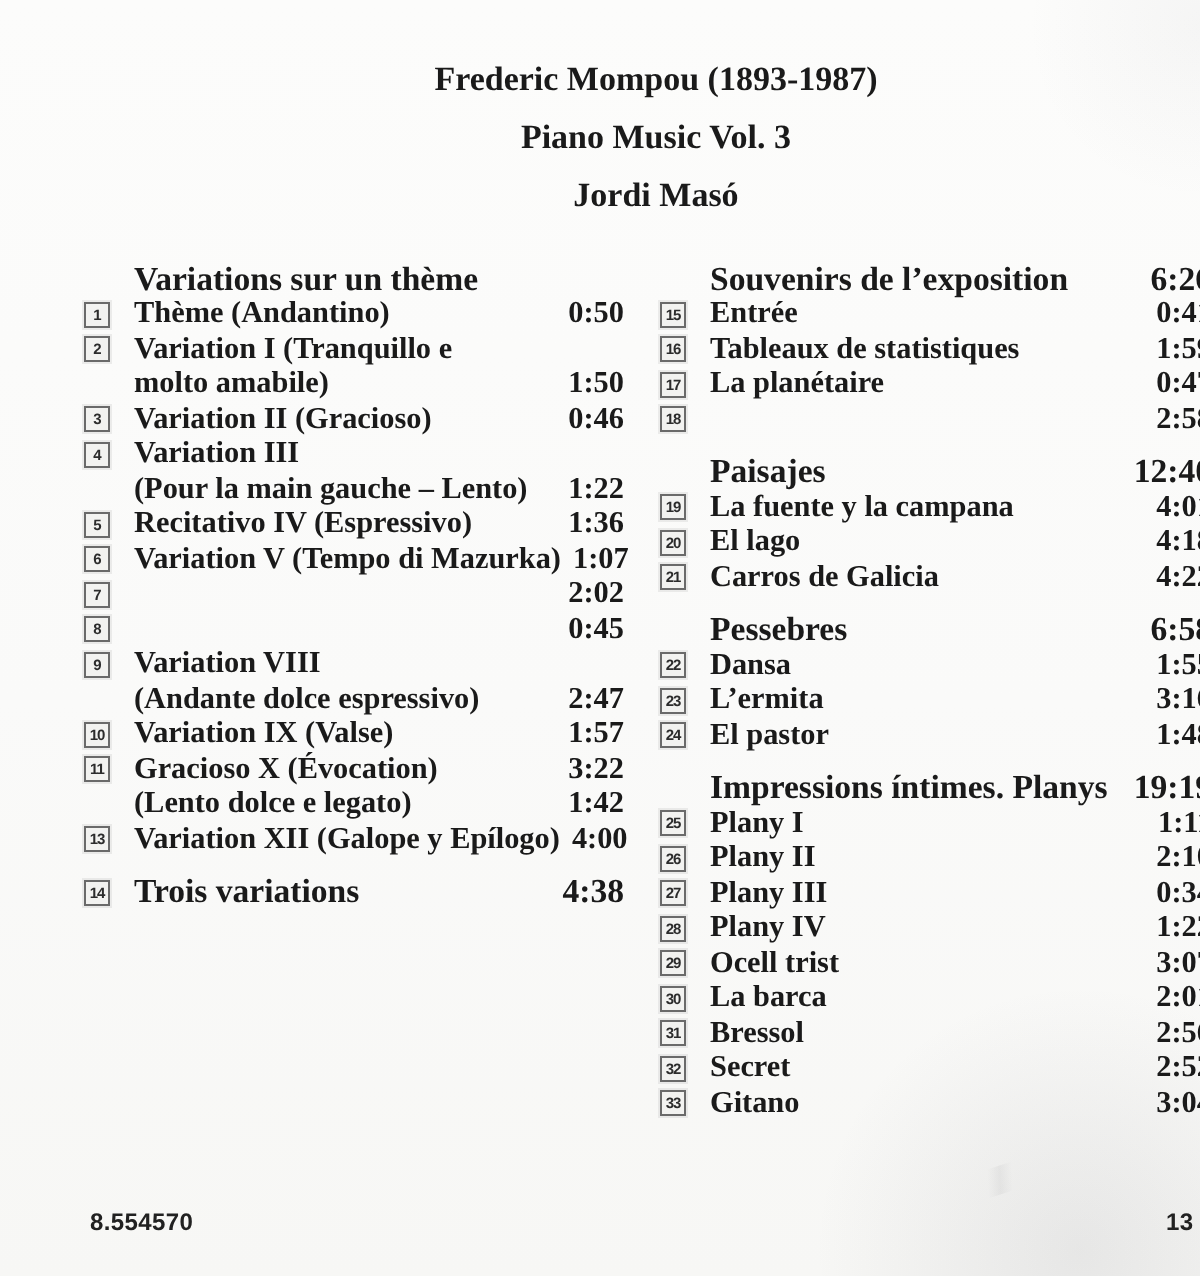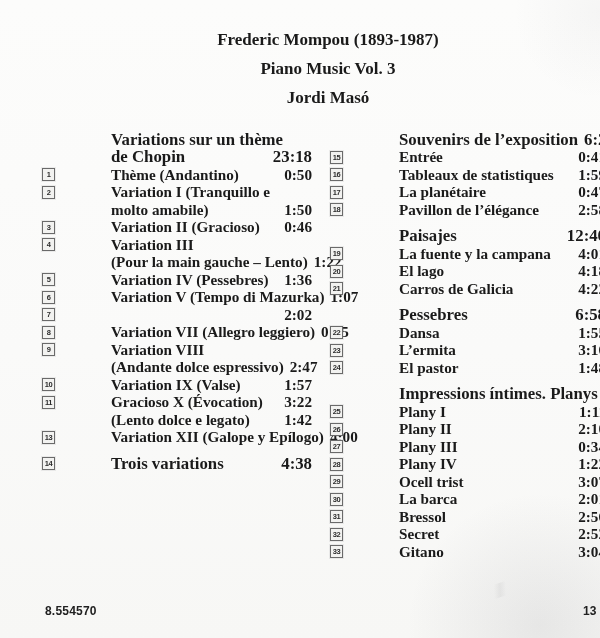--- a/index.html
+++ b/index.html
@@ -37,21 +37,21 @@
   .row.gap { margin-top:9px; }
   .row.cont, .row.group { padding-left:25px; }
   .numbox {
     flex:0 0 auto; width:11px; height:11px; margin-right:12px;
     border:1px solid #6a6a6a; background:#f2f2f0;
     box-shadow:0 0 0 1px rgba(120,120,120,0.12);
     color:#2c2c2c; font-family:"Liberation Sans",sans-serif;
     font-size:7.5px; font-weight:700; letter-spacing:-0.5px;
     display:flex; align-items:center; justify-content:center;text-align:right;
   }
-  .title { flex:0 0 auto;margin-left:44px; }
+  .title { flex:0 0 auto; }
   .time { margin-left:auto; padding-left:6px; }
   .footer-catalog, .footer-page {
     position:absolute; top:604px;
     font-family:"Liberation Sans","DejaVu Sans",sans-serif;
     font-weight:700; font-size:12px; color:#212121; letter-spacing:0.2px;
   }
   .footer-catalog { left:45px; }
   .footer-page { left:583px; }
 </style>
 </head>
@@ -61,24 +61,20 @@
   <div class="header">
     <div class="hline">Frederic Mompou (1893-1987)</div>
     <div class="hline">Piano Music Vol. 3</div>
     <div class="hline">Jordi Masó</div>
   </div>
 
   <div class="col col-left" id="col-left">
       <div class="row group">
         <span class="title">Variations sur un thème</span>
       </div>
-      <div class="row group">
-        <span class="title">de Chopin</span>
-        <span class="time">23:18</span>
-      </div>
       <div class="row track">
         <span class="numbox">1</span>
         <span class="title">Thème (Andantino)</span>
         <span class="time">0:50</span>
       </div>
       <div class="row track">
         <span class="numbox">2</span>
         <span class="title">Variation I (Tranquillo e</span>
       </div>
       <div class="row cont">
@@ -93,35 +89,34 @@
       <div class="row track">
         <span class="numbox">4</span>
         <span class="title">Variation III</span>
       </div>
       <div class="row cont">
         <span class="title">(Pour la main gauche – Lento)</span>
         <span class="time">1:22</span>
       </div>
       <div class="row track">
         <span class="numbox">5</span>
-        <span class="title">Variation IV (Pessebres)</span>
+        <span class="title">Recitativo IV (Espressivo)</span>
         <span class="time">1:36</span>
       </div>
       <div class="row track">
         <span class="numbox">6</span>
         <span class="title">Variation V (Tempo di Mazurka)</span>
         <span class="time">1:07</span>
       </div>
       <div class="row track">
         <span class="numbox">7</span>
         <span class="time">2:02</span>
       </div>
       <div class="row track">
         <span class="numbox">8</span>
-        <span class="title">Variation VII (Allegro leggiero)</span>
         <span class="time">0:45</span>
       </div>
       <div class="row track">
         <span class="numbox">9</span>
         <span class="title">Variation VIII</span>
       </div>
       <div class="row cont">
         <span class="title">(Andante dolce espressivo)</span>
         <span class="time">2:47</span>
       </div>
@@ -165,21 +160,20 @@
         <span class="title">Tableaux de statistiques</span>
         <span class="time">1:59</span>
       </div>
       <div class="row track">
         <span class="numbox">17</span>
         <span class="title">La planétaire</span>
         <span class="time">0:47</span>
       </div>
       <div class="row track">
         <span class="numbox">18</span>
-        <span class="title">Pavillon de l’élégance</span>
         <span class="time">2:58</span>
       </div>
       <div class="row group gap">
         <span class="title">Paisajes</span>
         <span class="time">12:40</span>
       </div>
       <div class="row track">
         <span class="numbox">19</span>
         <span class="title">La fuente y la campana</span>
         <span class="time">4:01</span>

